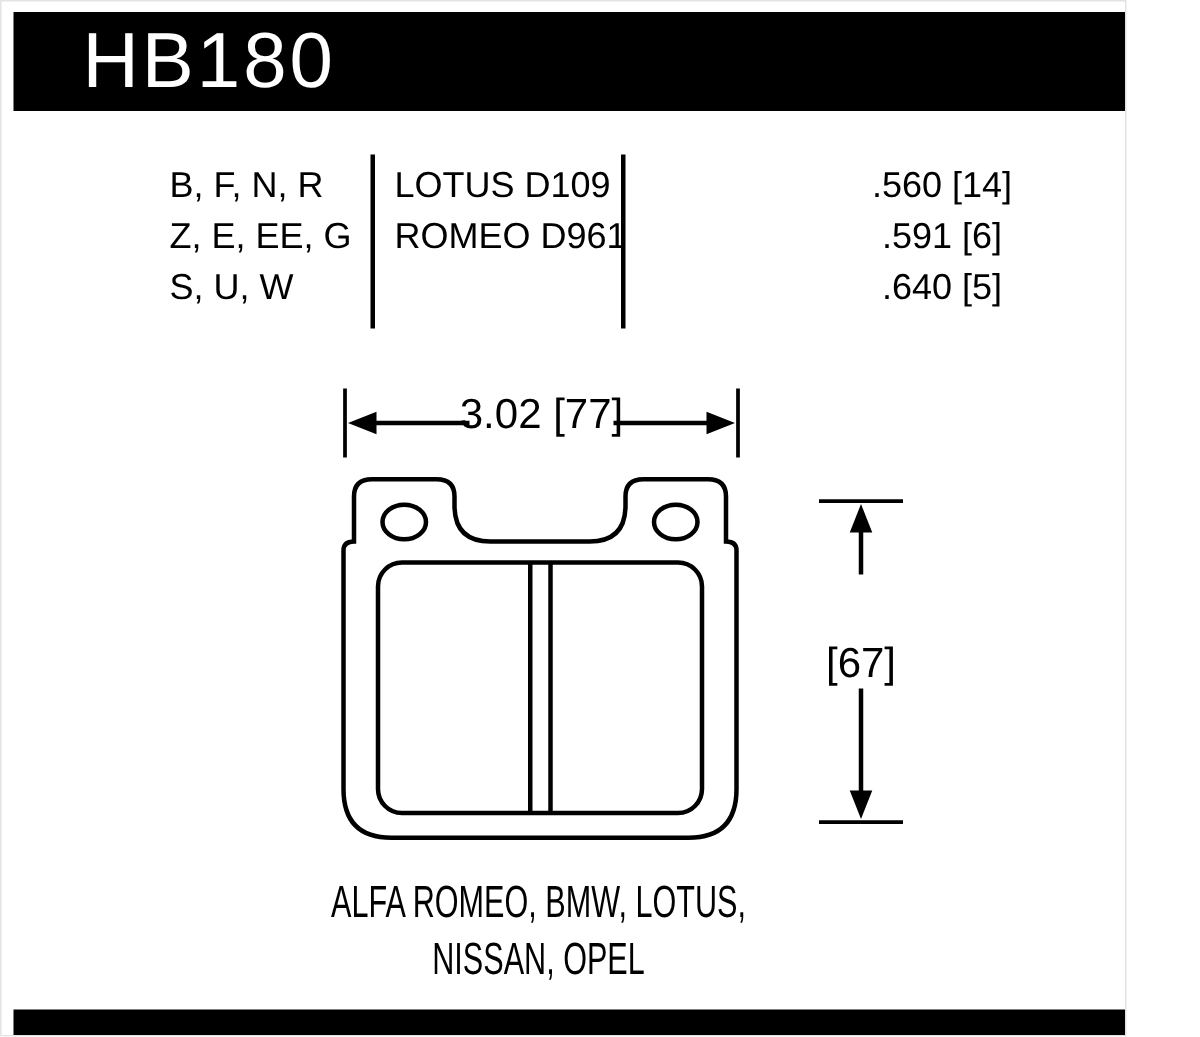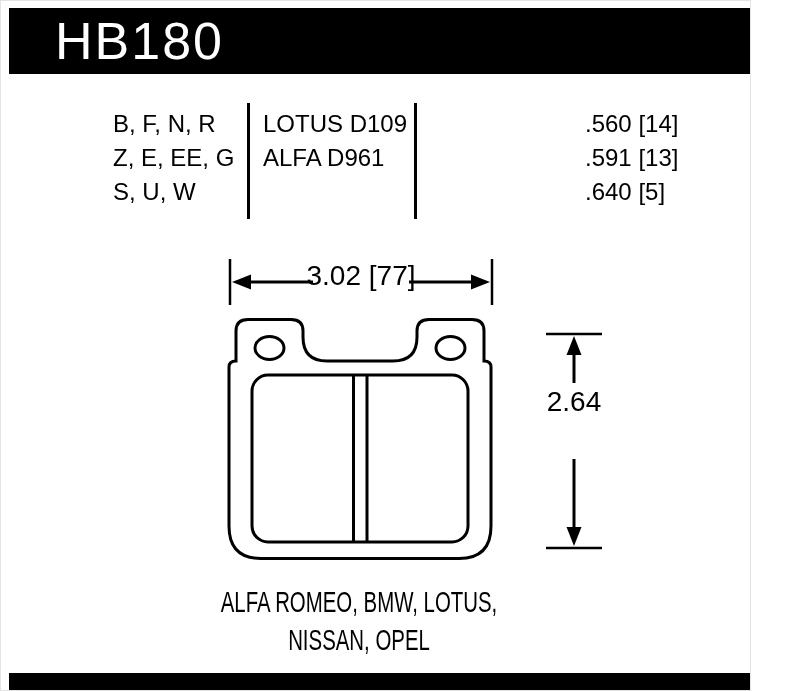--- a/index.html
+++ b/index.html
@@ -11,21 +11,21 @@
   .banner {
     position:absolute; left:8px; top:7px; width:783px; height:66px;
     background:#000; color:#fff; display:flex; align-items:center;
   }
   .part-number { font-size:52px; letter-spacing:2px; padding-left:46px; line-height:1; }
   .footer-bar { position:absolute; left:8px; top:672px; width:783px; height:17px; background:#000; }
 
   .cell { position:absolute; font-size:24px; line-height:34px; white-space:nowrap; }
   .col-compound { left:112px; }
   .col-fmsi { left:262px; }
-  .col-thick { left:584px; width:150px; text-align:left; }
+  .col-thick { left:552px; width:150px; text-align:center; }
   .row1 { top:106px; } .row2 { top:140px; } .row3 { top:174px; }
   .divider { position:absolute; top:102px; height:116px; width:3px; background:#000; }
   .divider-1 { left:246px; } .divider-2 { left:413px; }
 
   .dim-label { position:absolute; font-size:28px; line-height:34px; text-align:center; white-space:nowrap; }
   .width-label { left:300px; top:258px; width:120px; }
   .height-label-1 { left:538px; top:384px; width:70px; }
   .height-label-2 { left:538px; top:424px; width:70px; }
 
   .apps { position:absolute; left:100px; width:516px; text-align:center; font-size:30px;
@@ -46,26 +46,26 @@
   </div>
 
   <div>
     <div class="cell col-compound row1">B, F, N, R</div>
     <div class="cell col-compound row2">Z, E, EE, G</div>
     <div class="cell col-compound row3">S, U, W</div>
 
     <div class="divider divider-1"></div>
 
     <div class="cell col-fmsi row1">LOTUS D109</div>
-    <div class="cell col-fmsi row2">ALFA D961</div>
+    <div class="cell col-fmsi row2">ROMEO D961</div>
 
     <div class="divider divider-2"></div>
 
     <div class="cell col-thick row1">.560 [14]</div>
-    <div class="cell col-thick row2">.591 [13]</div>
+    <div class="cell col-thick row2">.591 [6]</div>
     <div class="cell col-thick row3">.640 [5]</div>
   </div>
 
   <svg class="abs-svg" style="left:222px; top:255px;" width="276" height="52" viewBox="0 0 276 52">
     <line class="ink-line" x1="7" y1="3" x2="7" y2="49" stroke-width="2.5"></line>
     <line class="ink-line" x1="269" y1="3" x2="269" y2="49" stroke-width="2.5"></line>
     <line class="ink-line" x1="26" y1="26" x2="90" y2="26" stroke-width="3"></line>
     <polygon points="9,26 28,18.5 28,33.5" fill="#000"></polygon>
     <line class="ink-line" x1="186" y1="26" x2="250" y2="26" stroke-width="3"></line>
     <polygon points="267,26 248,18.5 248,33.5" fill="#000"></polygon>
@@ -82,20 +82,20 @@
   </svg>
 
   <svg class="abs-svg" style="left:542px; top:326px;" width="62" height="228" viewBox="0 0 62 228">
     <line class="ink-line" x1="3" y1="7" x2="59" y2="7" stroke-width="2.5"></line>
     <line class="ink-line" x1="3" y1="221" x2="59" y2="221" stroke-width="2.5"></line>
     <line class="ink-line" x1="31" y1="26" x2="31" y2="56" stroke-width="3"></line>
     <polygon points="31,9 23.5,28 38.5,28" fill="#000"></polygon>
     <line class="ink-line" x1="31" y1="132" x2="31" y2="204" stroke-width="3"></line>
     <polygon points="31,219 23.5,200 38.5,200" fill="#000"></polygon>
   </svg>
-  <div class="dim-label height-label-1">2.64</div>
+  <div class="dim-label height-label-2">[67]</div>
 
   <div class="apps apps-1">ALFA ROMEO, BMW, LOTUS,</div>
   <div class="apps apps-2">NISSAN, OPEL</div>
 
   <div class="footer-bar"></div>
 
 </div>
 
 </body></html>

